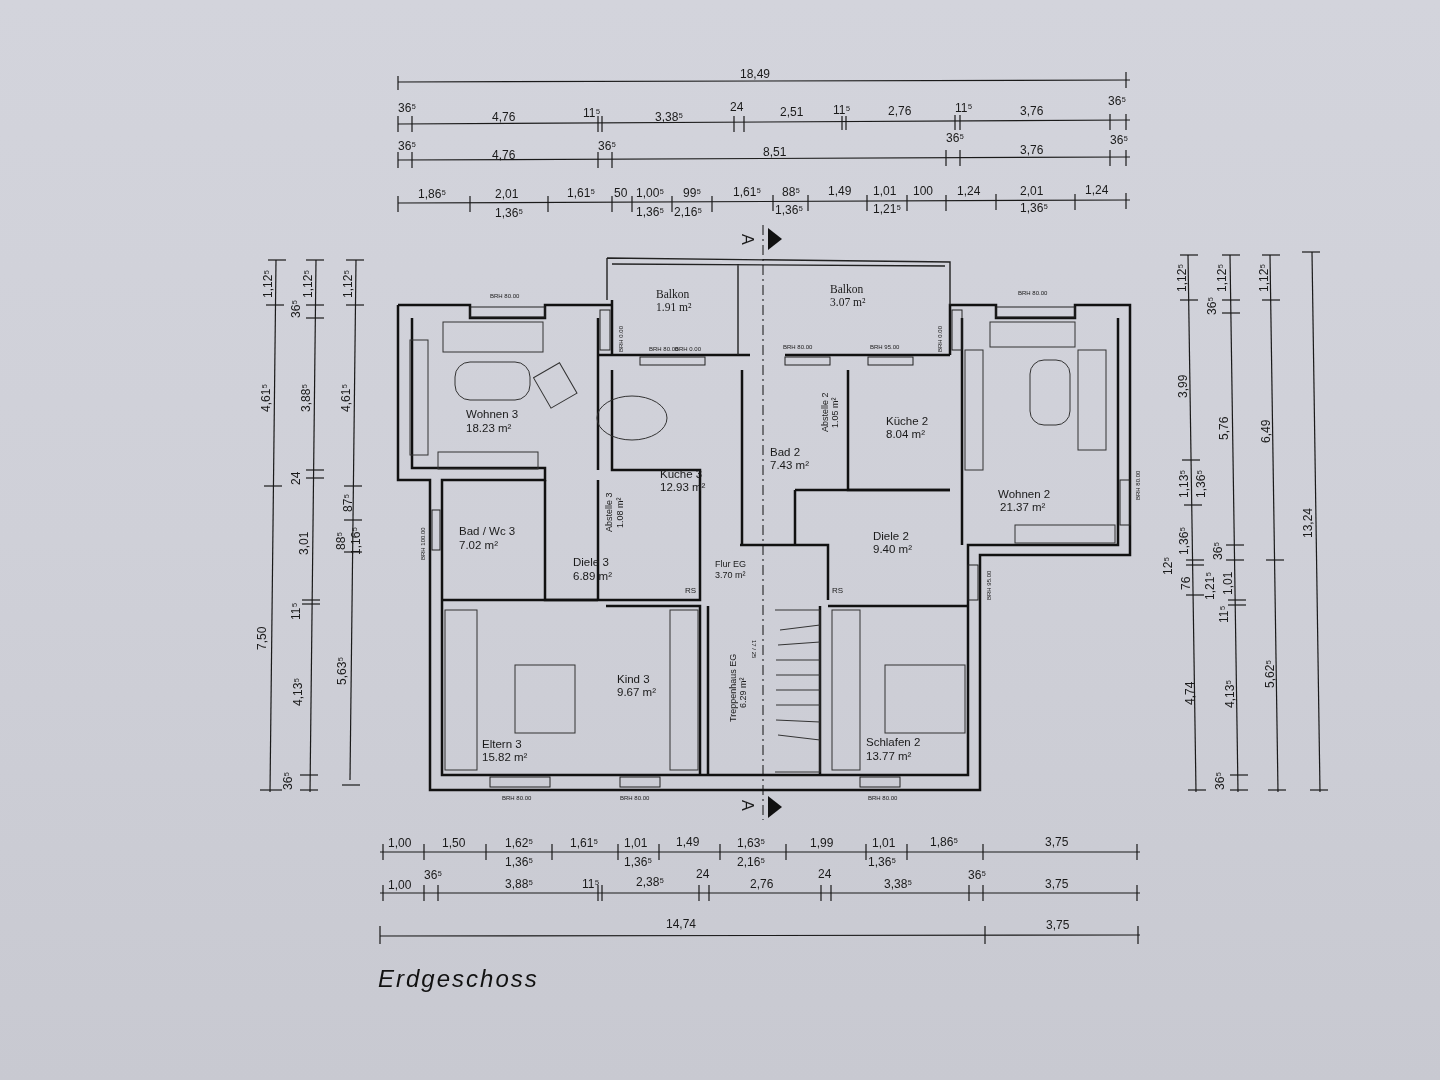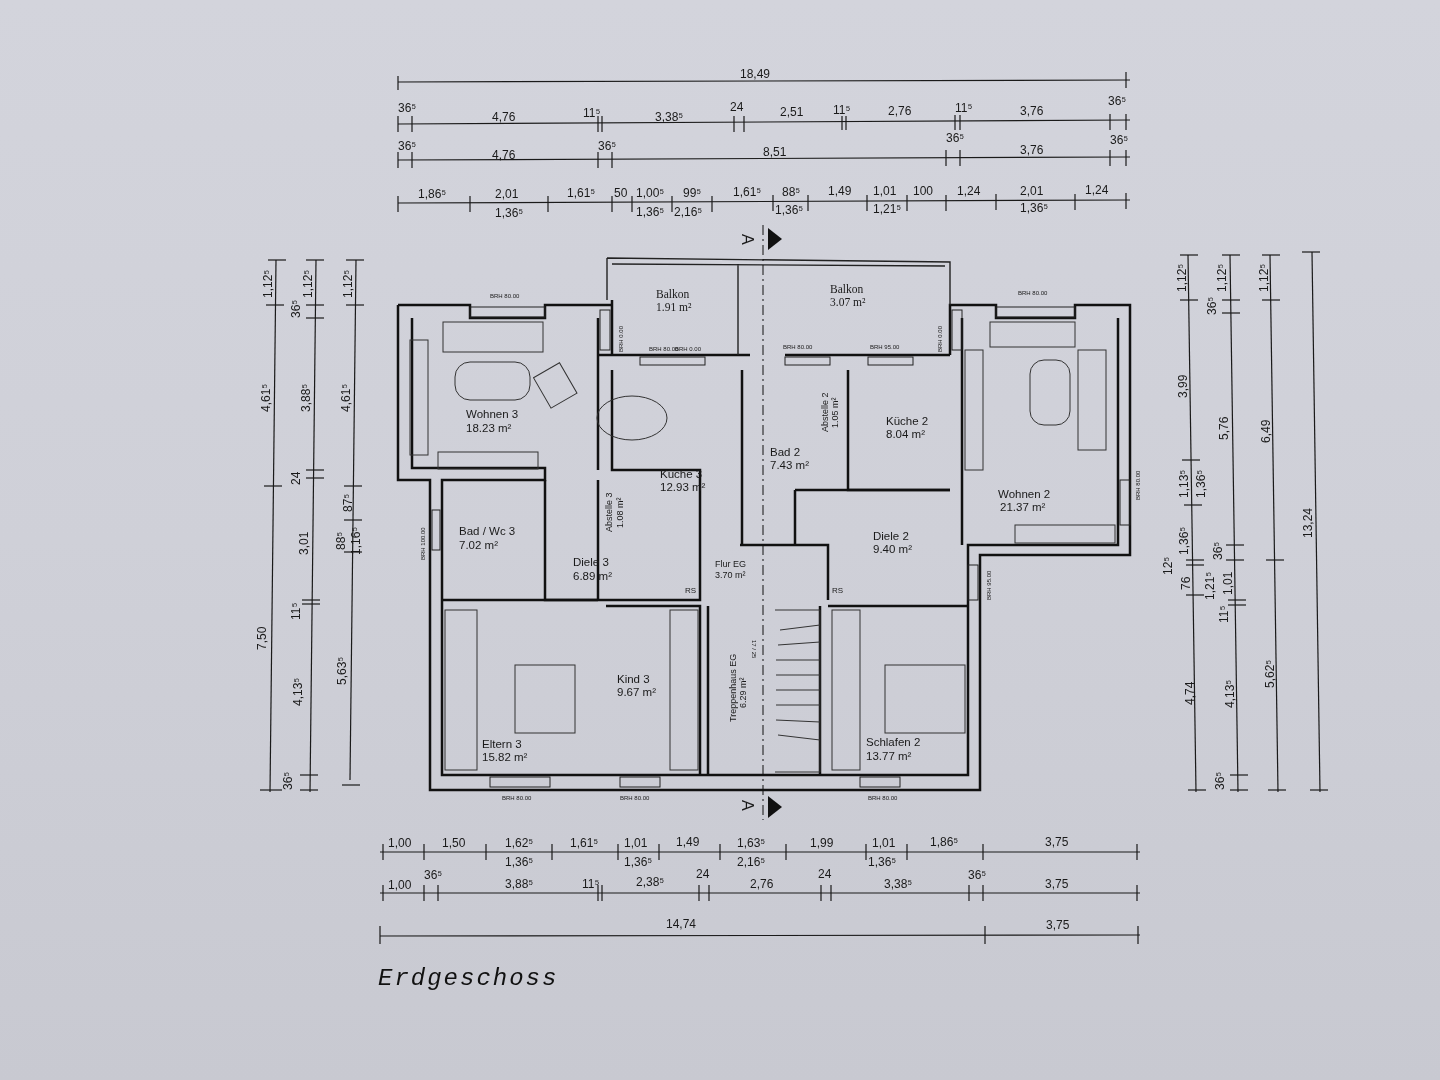--- a/index.html
+++ b/index.html
@@ -3,21 +3,21 @@
 <meta charset="utf-8">
 <style>
   html,body{margin:0;padding:0;}
   body{width:1440px;height:1080px;background:#c9cbd3;position:relative;overflow:hidden;font-family:"Liberation Sans",sans-serif;color:#1a1a1a;}
   .paper{position:absolute;left:0;top:0;width:1440px;height:1080px;background:linear-gradient(180deg,#d3d4dc 0%,#cfd0d8 50%,#c8c9d1 100%);}
   svg{position:absolute;left:0;top:0;}
   .dim{font-family:"Liberation Sans",sans-serif;font-size:12px;fill:#1a1a1a;}
   .room{font-family:"Liberation Sans",sans-serif;font-size:11.5px;fill:#1a1a1a;}
   .serif{font-family:"Liberation Serif",serif;font-size:11.5px;fill:#1a1a1a;}
   .brh{font-family:"Liberation Sans",sans-serif;font-size:6px;fill:#1a1a1a;}
-  .hand{position:absolute;left:378px;top:965px;font-family:Liberation Mono, monospace;font-style:italic;font-size:24px;color:#111;letter-spacing:2px;}
+  .hand{position:absolute;left:378px;top:965px;font-family:Liberation Sans, sans-serif;font-style:italic;font-size:24px;color:#111;letter-spacing:2px;}
 </style>
 </head>
 <body>
 
 <div class="paper"></div>
 
 <svg width="1440" height="1080" viewBox="0 0 1440 1080">
   <g stroke="#1a1a1a" fill="none" stroke-width="1.2">
 
     <line x1="398" y1="82" x2="1130" y2="80"></line>

